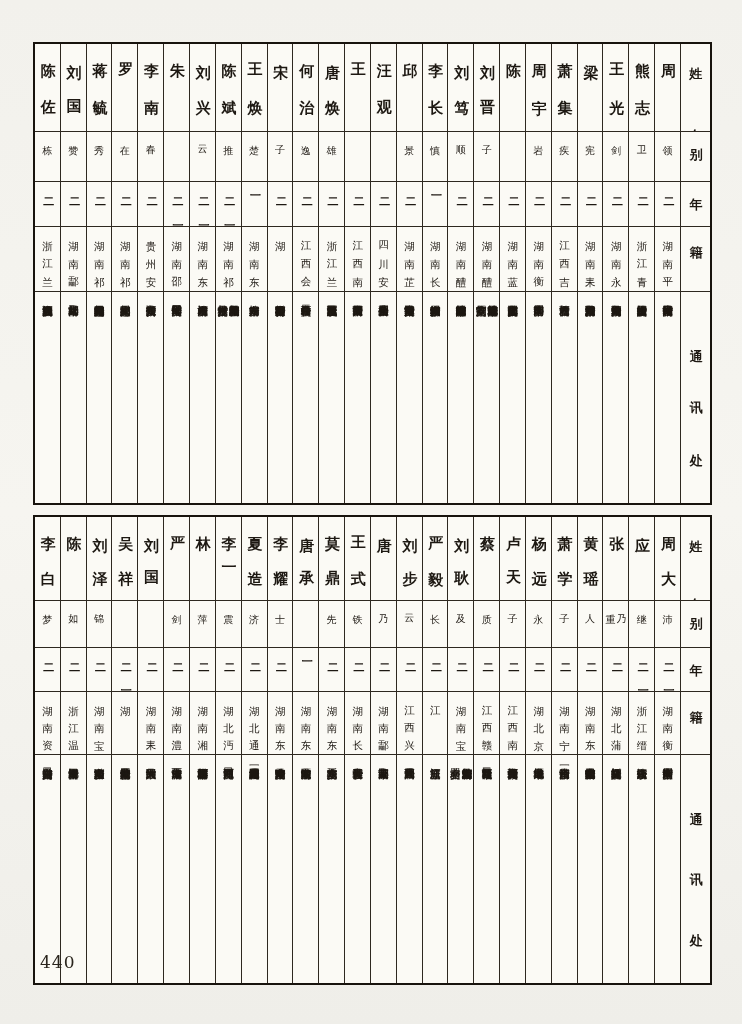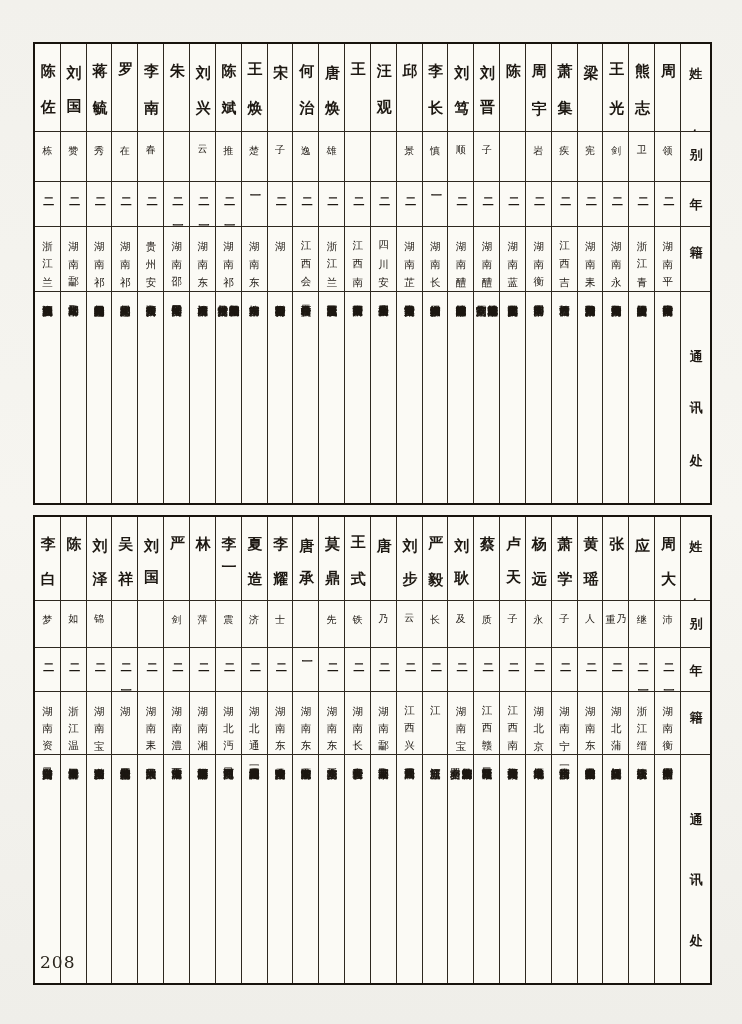--- a/index.html
+++ b/index.html
@@ -971,14 +971,14 @@
         </div>
         <div class="cell r-origin">
           <div class="vtext">湖南资兴</div>
         </div>
         <div class="cell r-addr">
           <div class="vtext">湖南资兴县东门口进兴号转交</div>
         </div>
       </div>
     </div>
 
-  <div class="page-number">208</div>
+  <div class="page-number">440</div>
 </div>
 
 </body></html>

